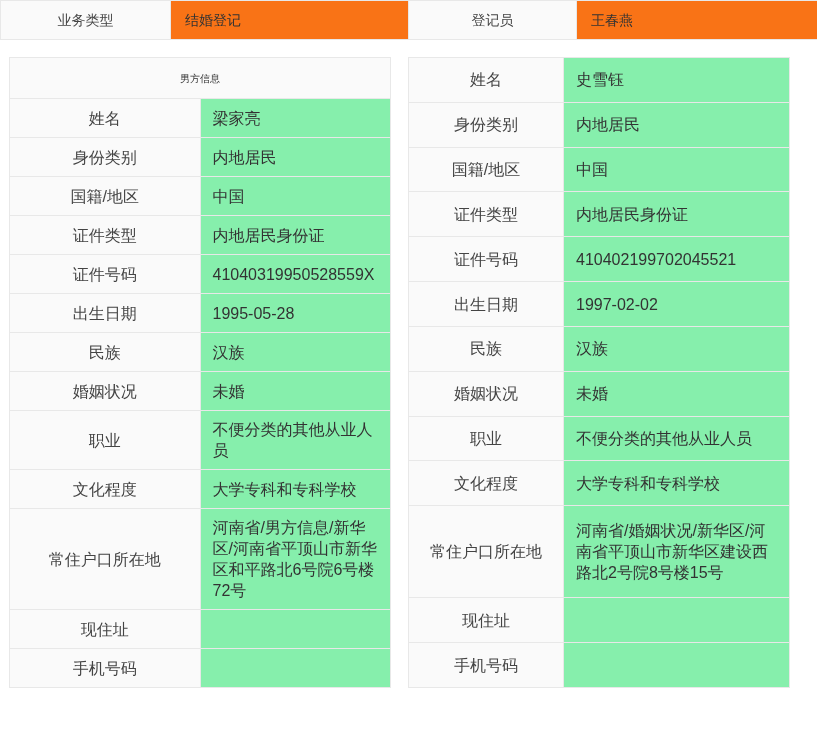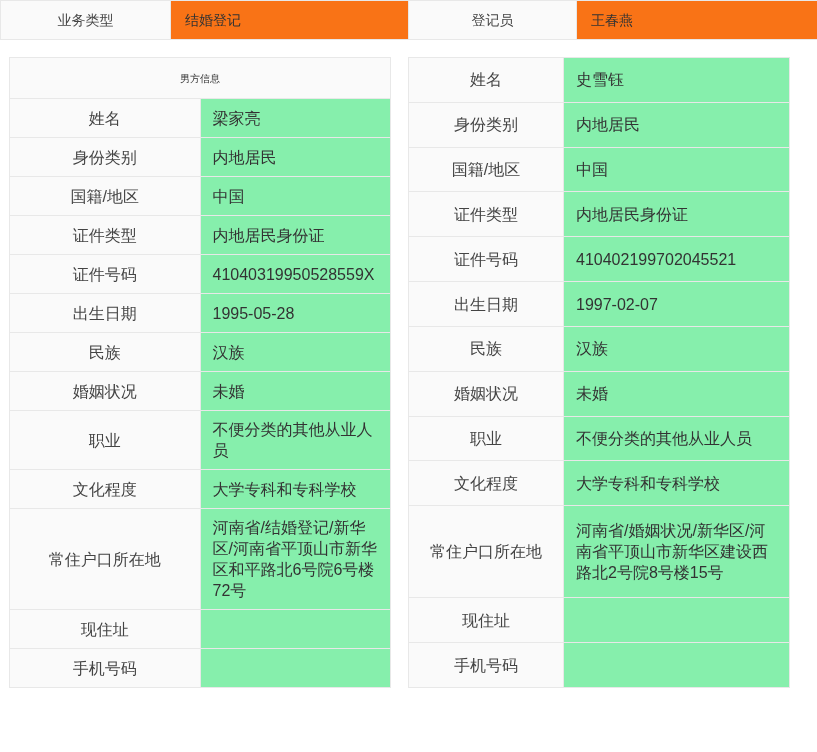--- a/index.html
+++ b/index.html
@@ -150,21 +150,21 @@
         <tr class="row-h">
           <td class="k">职业</td>
           <td class="v">不便分类的其他从业人员</td>
         </tr>
         <tr class="row-h">
           <td class="k">文化程度</td>
           <td class="v">大学专科和专科学校</td>
         </tr>
         <tr class="addr-cell">
           <td class="k">常住户口所在地</td>
-          <td class="v">河南省/结婚登记/新华区/河南省平顶山市新华区和平路北6号院6号楼72号</td>
+          <td class="v">河南省/男方信息/新华区/河南省平顶山市新华区和平路北6号院6号楼72号</td>
         </tr>
         <tr class="row-h">
           <td class="k">现住址</td>
           <td class="v"></td>
         </tr>
         <tr class="row-h">
           <td class="k">手机号码</td>
           <td class="v"></td>
         </tr>
       </tbody>
@@ -187,21 +187,21 @@
         <tr class="row-h">
           <td class="k">证件类型</td>
           <td class="v">内地居民身份证</td>
         </tr>
         <tr class="row-h">
           <td class="k">证件号码</td>
           <td class="v">410402199702045521</td>
         </tr>
         <tr class="row-h">
           <td class="k">出生日期</td>
-          <td class="v">1997-02-07</td>
+          <td class="v">1997-02-02</td>
         </tr>
         <tr class="row-h">
           <td class="k">民族</td>
           <td class="v">汉族</td>
         </tr>
         <tr class="row-h">
           <td class="k">婚姻状况</td>
           <td class="v">未婚</td>
         </tr>
         <tr class="row-h">

